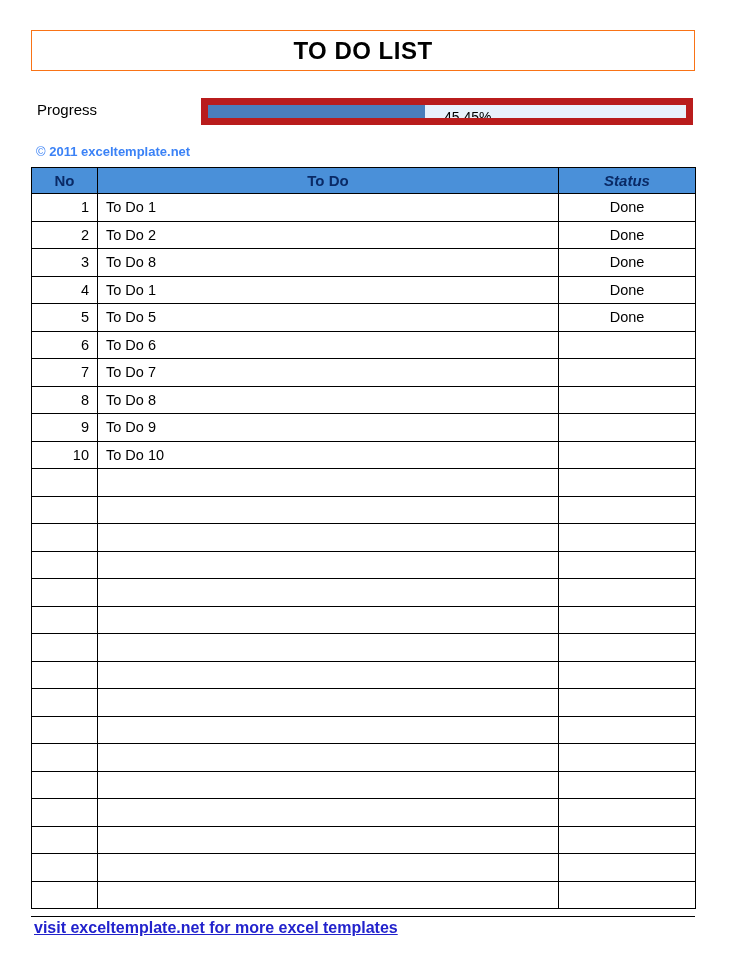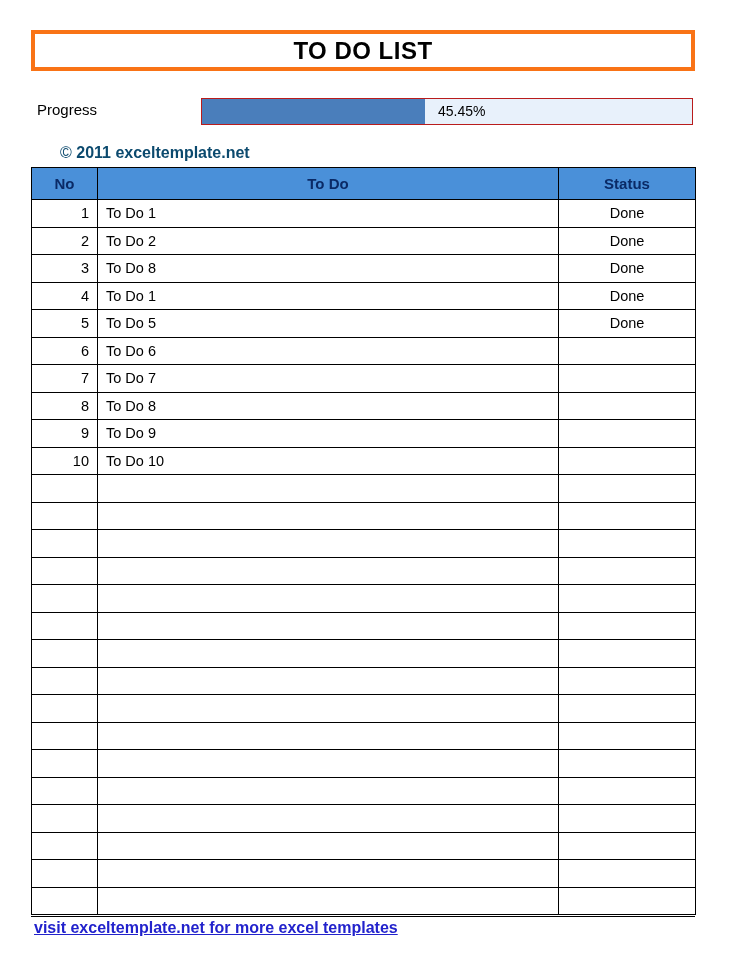--- a/index.html
+++ b/index.html
@@ -22,21 +22,21 @@
     height: 970px;
     background: #ffffff;
   }
   
   .title-box {
     position: absolute;
     left: 31px;
     top: 30px;
     width: 664px;
     height: 41px;
-    border: 4px solid #f97316;
+    border: 1px solid #f97316;
     box-sizing: border-box;
     display: flex;
     align-items: center;
     justify-content: center;
     background: #ffffff;
   }
   .title-text {
     font-size: 24px;
     font-weight: bold;
     letter-spacing: 0.5px;
@@ -47,21 +47,21 @@
     left: 37px;
     top: 101px;
     font-size: 15px;
   }
   .progress-wrap {
     position: absolute;
     left: 201px;
     top: 98px;
     width: 492px;
     height: 27px;
-    border: 1px solid #b91c1c;
+    border: 7px solid #b91c1c;
     box-sizing: border-box;
     background: #e8f1fb;
     overflow: hidden;
   }
   .progress-fill {
     position: absolute;
     left: 0; top: 0; bottom: 0;
     background: #4a7ebb;
   }
   .progress-value {
@@ -69,24 +69,23 @@
     left: 236px;
     top: 4px;
     font-size: 14px;
     color: #000000;
   }
   
   .copyright {
     position: absolute;
     left: 36px;
     top: 144px;
-    font-size: 16px;
+    font-size: 13px;
     font-weight: bold;
-    color: #0c4a6e;
-    margin-left: 24px;
+    color: #3b82f6;
   }
   .copyright .sym { font-weight: normal; }
   
   table.todo {
     position: absolute;
     left: 31px;
     top: 167px;
     width: 664px;
     border-collapse: collapse;
     table-layout: fixed;
@@ -97,29 +96,29 @@
     height: 27.5px;
     padding: 0 8px;
     font-size: 14.5px;
     box-sizing: border-box;
   }
   table.todo thead th {
     background: #4a90d9;
     color: #0a2a66;
     font-weight: bold;
     font-size: 15px;
-    height: 32px;
+    height: 26px;
     margin-top: 11px;
   }
   col.c-no { width: 66px; }
   col.c-todo { width: 461px; }
   col.c-status { width: 137px; }
   th.h-no { text-align: center; }
   th.h-todo { text-align: center; padding-left: 12px; }
-  th.h-status { text-align: center; }
+  th.h-status { text-align: center; font-style: italic; }
   td.c-no { text-align: right; padding-right: 12px; }
   td.c-todo { text-align: left; padding-left: 12px; }
   td.c-status { text-align: center; margin-left: 28px; }
   
   .footer-link {
     position: absolute;
     left: 34px;
     top: 919px;
     font-size: 16px;
     font-weight: bold;

